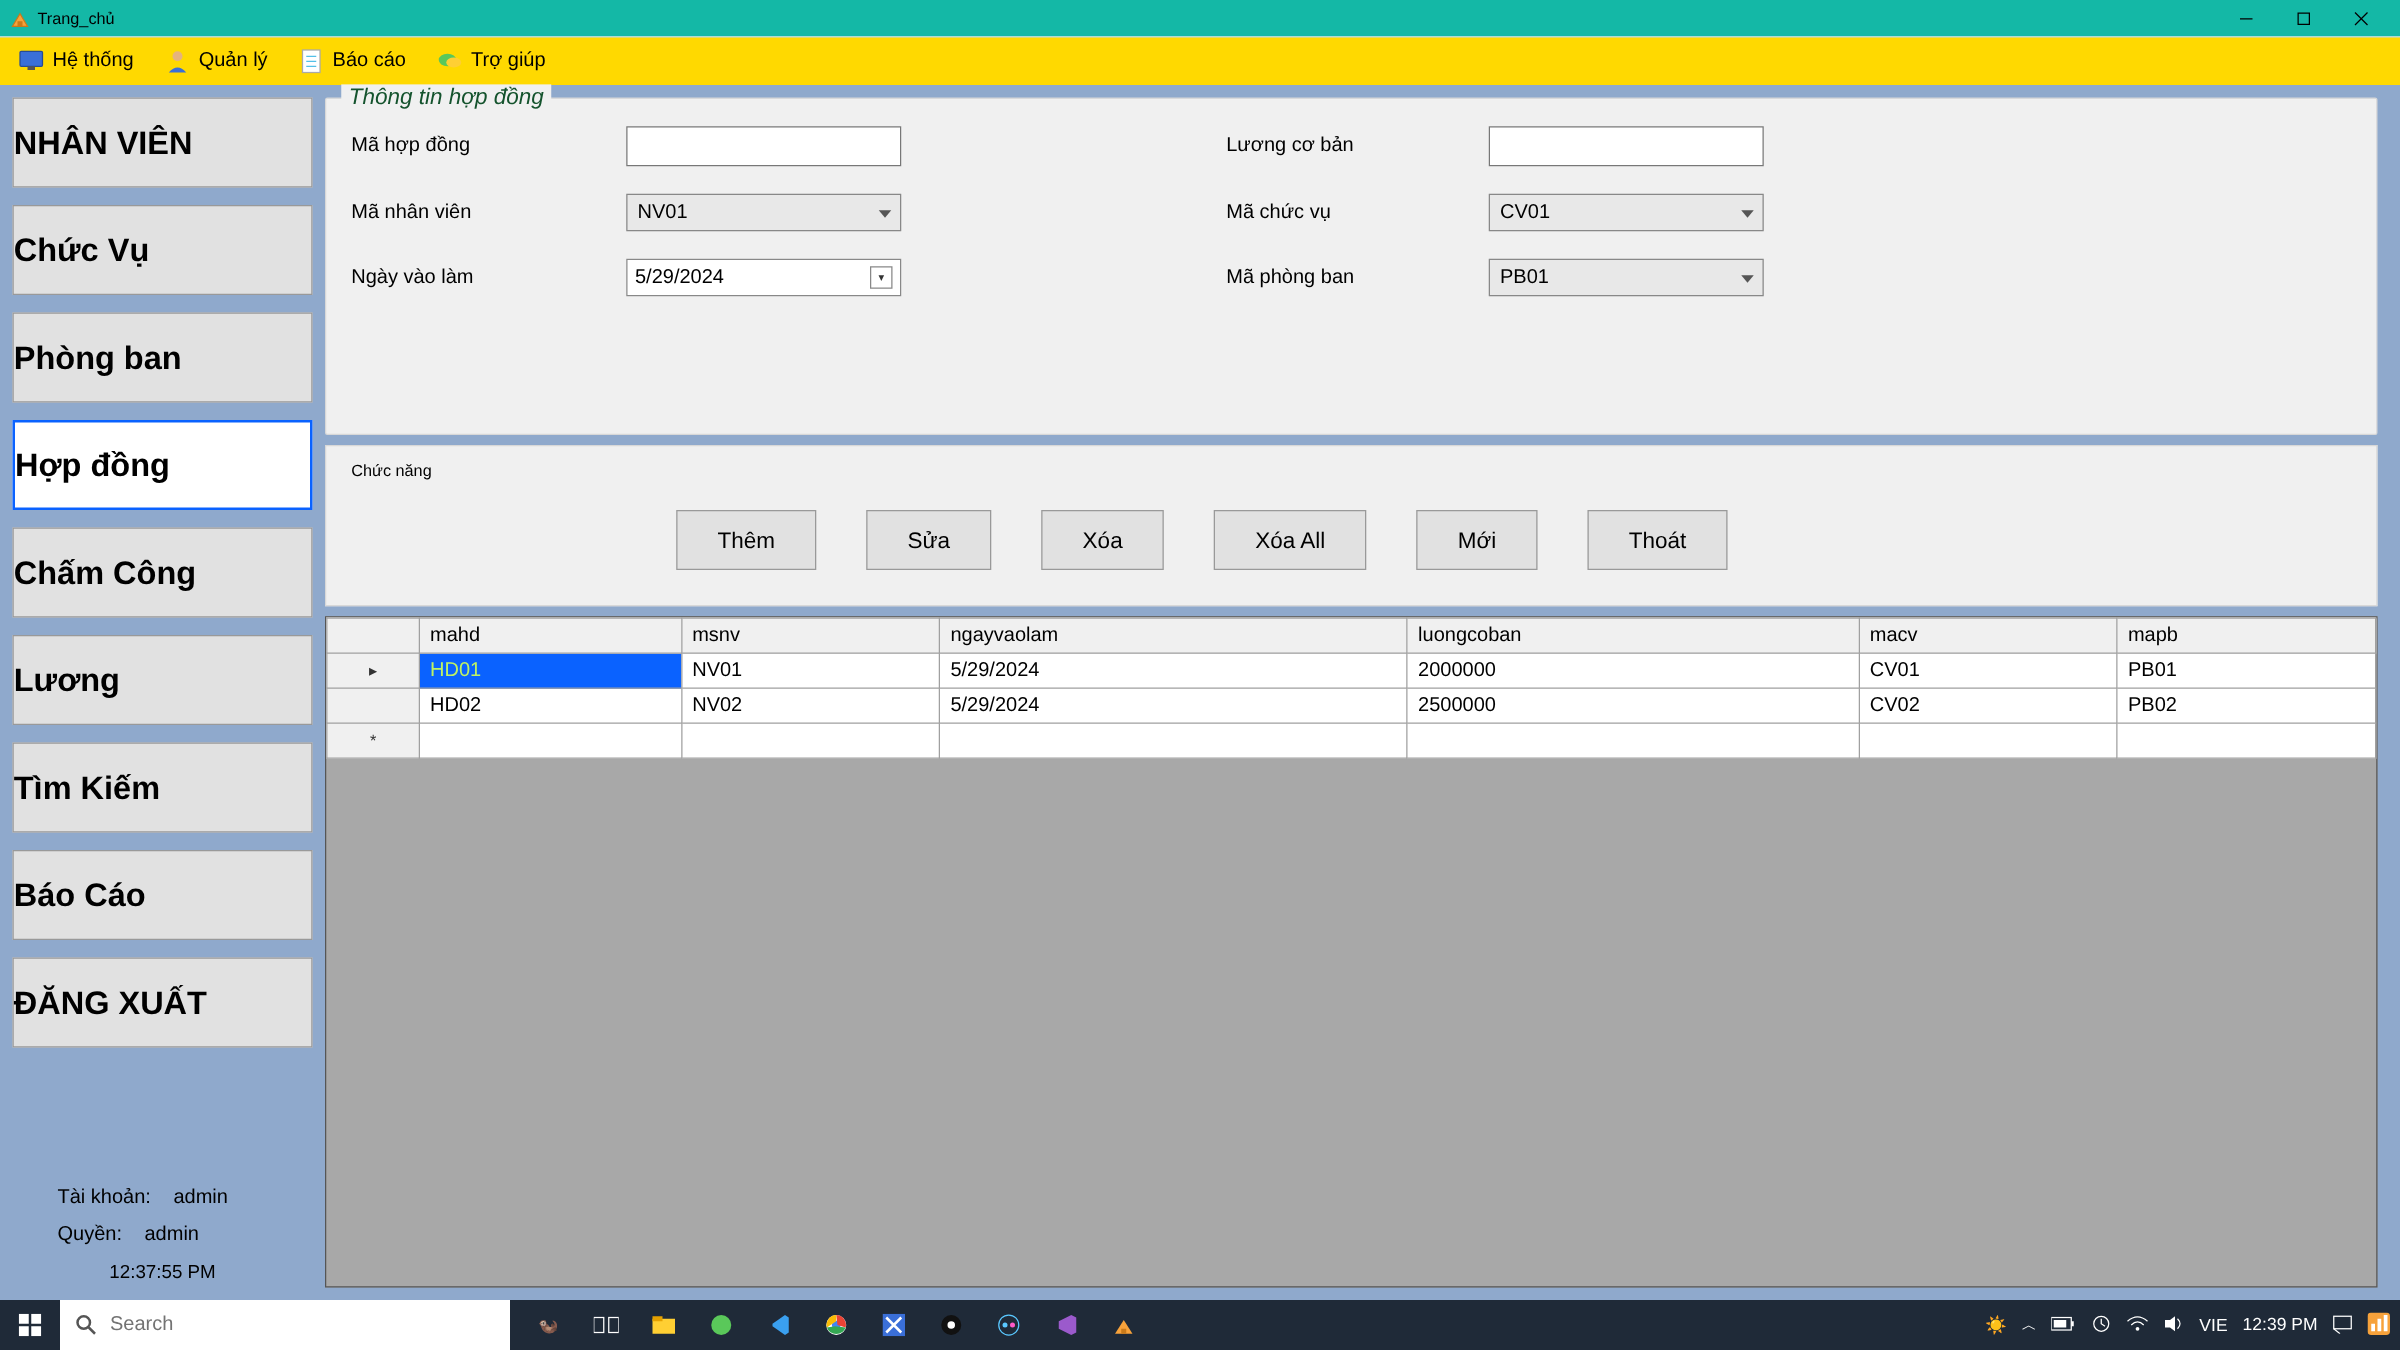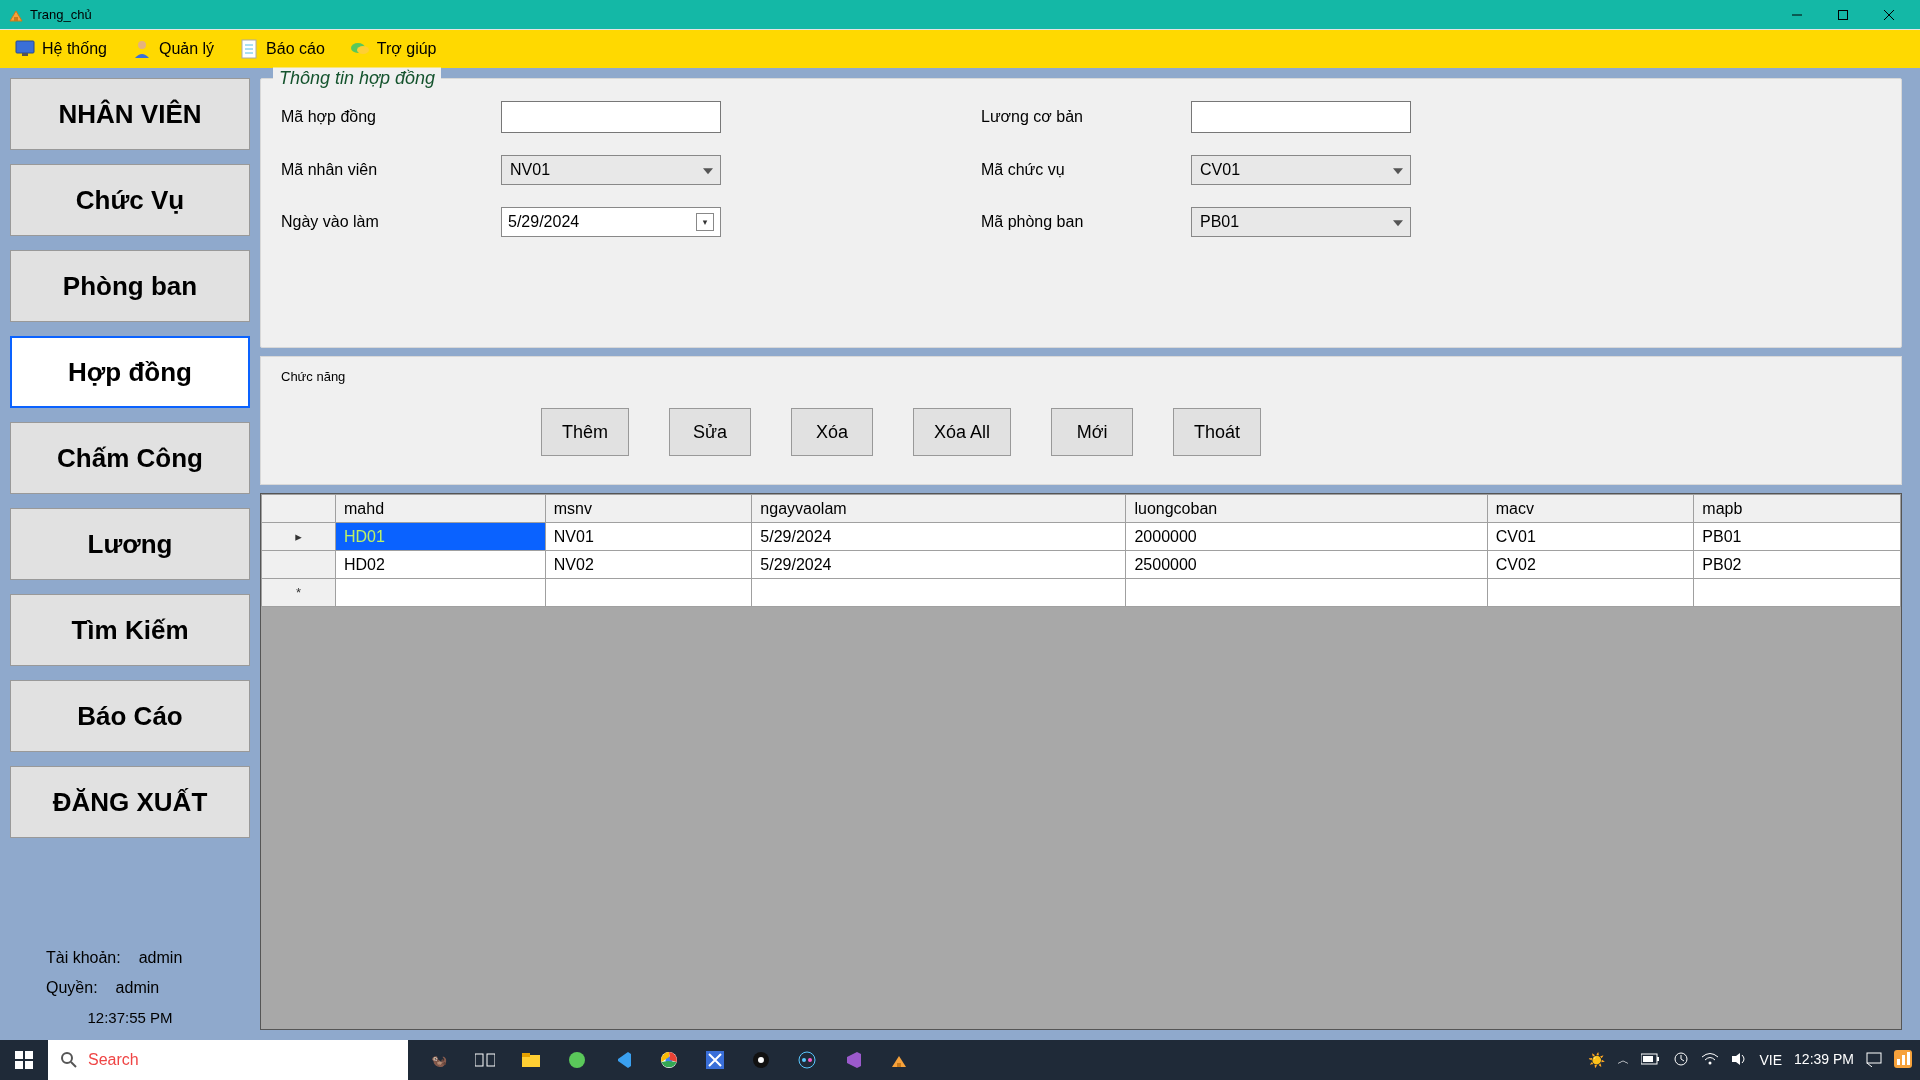--- a/index.html
+++ b/index.html
@@ -11,21 +11,21 @@
 .titlebar .win-btns { display: flex; gap: 0; }
 .titlebar .win-btn { width: 46px; height: 30px; display: flex; align-items: center; justify-content: center; cursor: pointer; }
 
 .menubar { height: 38px; background: #ffd900; display: flex; align-items: center; padding: 0 4px; gap: 4px; }
 .menubar .menu-item { display: flex; align-items: center; gap: 6px; padding: 4px 10px; font-size: 16px; cursor: pointer; }
 .menubar .mi-icon { width: 22px; height: 22px; display: inline-flex; align-items: center; justify-content: center; }
 
 .workarea { display: flex; height: calc(1040px - 68px); background: #8fa9cc; }
 
 .sidebar { width: 260px; background: #8fa9cc; padding: 10px 10px 4px 10px; display: flex; flex-direction: column; gap: 14px; }
-.side-btn { height: 72px; background: #e1e1e1; border: 1px solid #999; display: flex; align-items: center; justify-content: center; font-size: 26px; font-weight: bold; cursor: pointer; }
+.side-btn { height: 72px; background: #e1e1e1; border: 1px solid #999; display: flex; align-items: center; font-size: 26px; font-weight: bold; cursor: pointer; }
 .side-btn.active { border: 2px solid #0a62ff; background: #fff; }
 .status-block { margin-top: auto; padding: 4px 2px; font-size: 16px; line-height: 1.9; }
 .status-block .row { display: flex; gap: 18px; margin-left: 34px; }
 .status-block .clock { text-align: center; font-size: 15px; }
 
 .main { flex: 1; background: #8fa9cc; padding: 10px 18px 10px 0; display: flex; flex-direction: column; gap: 8px; }
 
 .group { background: #f0f0f0; border: 1px solid #d8d8d8; border-radius: 2px; padding: 14px 20px 30px 20px; position: relative; }
 .group .legend { position: absolute; top: -1px; left: 12px; background: #f0f0f0; padding: 0 6px; font-size: 18px; color: #14532d; transform: translateY(-50%); font-style: italic; }
 
@@ -33,33 +33,33 @@
 .form-grid .lbl { font-size: 16px; }
 .txt { width: 220px; height: 32px; border: 1px solid #777; background: #fff; padding: 0 6px; font-size: 15px; }
 .sel { width: 220px; height: 30px; border: 1px solid #888; background: #e8e8e8; font-size: 16px; padding: 0 24px 0 8px; appearance: none; position: relative; }
 .sel-wrap { position: relative; width: 220px; }
 .sel-wrap::after { content: ""; position: absolute; right: 8px; top: 50%; transform: translateY(-30%); border-left: 5px solid transparent; border-right: 5px solid transparent; border-top: 6px solid #555; pointer-events: none; }
 .date-wrap { width: 220px; height: 30px; border: 1px solid #888; background: #fff; display: flex; align-items: center; padding: 0 6px; font-size: 16px; justify-content: space-between; }
 .date-btn { width: 18px; height: 18px; border: 1px solid #888; display: flex; align-items: center; justify-content: center; font-size: 9px; color: #333; }
 
 .func-group { background: #f0f0f0; border: 1px solid #d8d8d8; padding: 12px 20px 28px 20px; position: relative; }
 .func-row { display: flex; gap: 40px; margin-top: 24px; margin-left: 260px; }
-.action-btn { min-width: 82px; height: 48px; padding: 0 20px; background: #e1e1e1; border: 1px solid #999; font-size: 18px; cursor: pointer; }
+.action-btn { min-width: 82px; height: 48px; padding: 0 32px; background: #e1e1e1; border: 1px solid #999; font-size: 18px; cursor: pointer; }
 
 .grid-wrap { flex: 1; background: #a8a8a8; border: 1px solid #555; }
 table.dg { width: 100%; border-collapse: collapse; background: #fff; }
 table.dg th, table.dg td { border: 1px solid #a0a0a0; padding: 4px 8px; font-size: 16px; text-align: left; height: 28px; }
 table.dg th { background: #f0f0f0; font-weight: normal; }
 table.dg .rowhdr { width: 74px; background: #f0f0f0; text-align: center; font-size: 13px; color: #333; }
 table.dg tr.selected td.c0 { background: #0a62ff; color: #bef264; }
 .grid-body { height: 100%; }
 
 .taskbar { height: 40px; background: #1f2a38; display: flex; align-items: center; color: #fff; }
 .start-btn { width: 48px; height: 40px; display: flex; align-items: center; justify-content: center; background: #1f2a38; }
-.search-box { width: 360px; height: 40px; background: #fff; color: #ef4444; display: flex; align-items: center; padding: 0 12px; gap: 10px; font-size: 16px; }
+.search-box { width: 360px; height: 40px; background: #fff; color: #737373; display: flex; align-items: center; padding: 0 12px; gap: 10px; font-size: 16px; }
 .tb-icons { display: flex; align-items: center; gap: 0; margin-left: 8px; }
 .tb-icon { width: 46px; height: 40px; display: flex; align-items: center; justify-content: center; }
 .tb-right { margin-left: auto; display: flex; align-items: center; gap: 12px; padding-right: 8px; font-size: 14px; }
 .tb-clock { text-align: right; font-size: 14px; line-height: 1.1; }
 </style>
 </head>
 <body>
 
 <div class="titlebar">
   <span class="app-icon">

